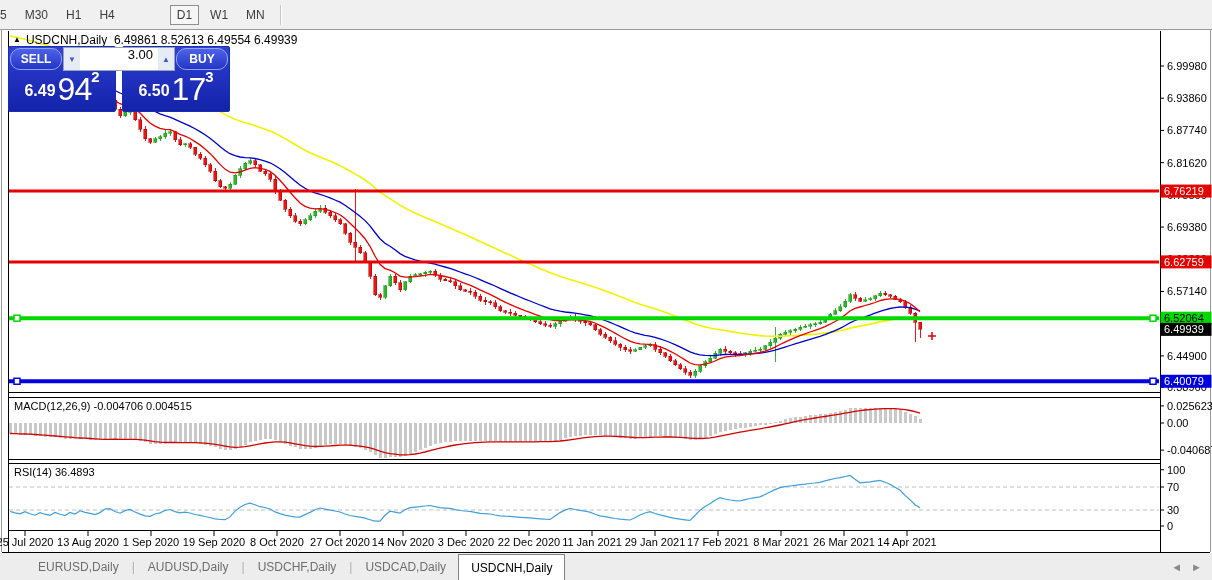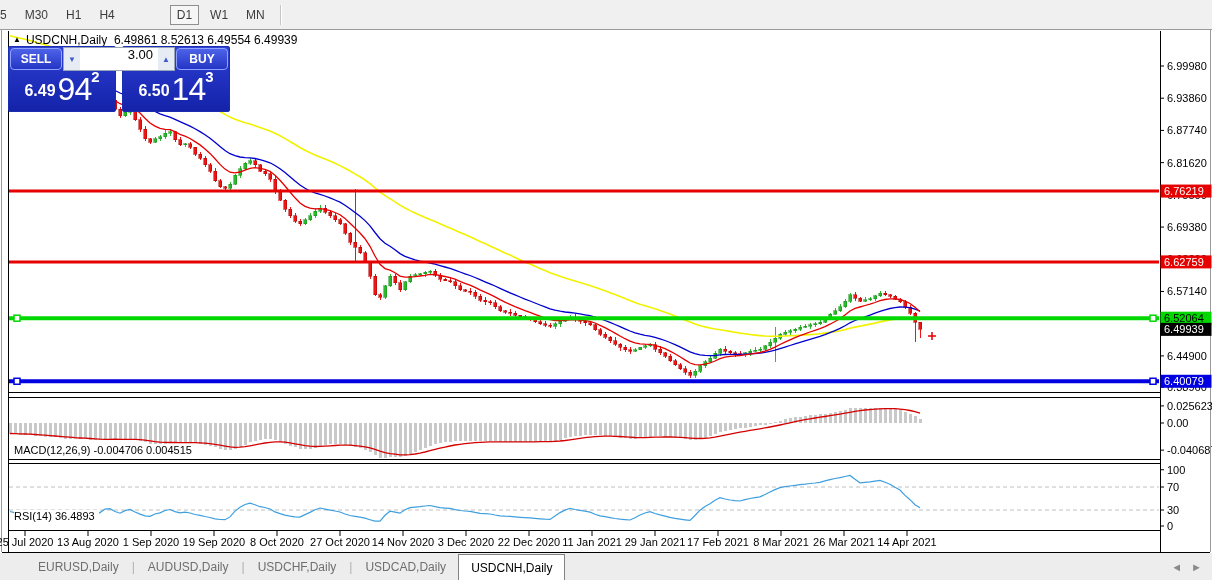--- a/index.html
+++ b/index.html
@@ -13,35 +13,35 @@
   #window{position:absolute;left:0;top:30px;width:1212px;height:550px;background:#ffffff;}
   #chart-svg{position:absolute;left:0;top:0;}
   #chart-title{position:absolute;left:13px;top:3px;font-size:12px;color:#000;z-index:6;white-space:nowrap;}
   #chart-title .tri{font-size:8px;vertical-align:2px;margin-right:5px;}
   
   #trade-panel{position:absolute;left:8px;top:16px;width:222px;height:66px;z-index:7;font-family:"Liberation Sans",sans-serif;}
   .tp-block{position:absolute;top:0;height:66px;border-radius:3px;
     background:linear-gradient(#3243d2 0%,#2232c0 45%,#1322a8 100%);box-shadow:0 0 0 1px #1a2db0 inset;}
   .tp-left{left:0;width:108px;}
   .tp-right{left:114px;width:108px;}
-  .tp-btn{position:absolute;top:2px;width:52px;height:22px;border:1px solid #8fa2ff;border-radius:4px;
+  .tp-btn{position:absolute;top:2px;width:52px;height:22px;border:1px solid #8fa2ff;border-radius:10px;
     background:linear-gradient(#4d63e8,#2335c5);color:#fff;font-weight:bold;font-size:12px;
     font-family:"Liberation Sans",sans-serif;padding:0;line-height:20px;text-align:center;}
   .tp-btn.sell{left:2px;}
   .tp-btn.buy{right:2px;}
   #spinner{position:absolute;left:55px;top:1px;width:112px;height:24px;background:#fff;
     border:1px solid #9aa4b8;display:flex;z-index:9;box-sizing:border-box;}
   .spin-btn{width:16px;height:100%;background:#e7ebf4;border:none;color:#3b5ad0;font-size:8px;padding:0;}
   #vol-input{flex:1;min-width:0;border:none;outline:none;text-align:right;font-size:13px;padding:0 5px 9px 0;
     font-family:"Liberation Sans",sans-serif;color:#000;}
   .tp-price{position:absolute;left:0;right:0;bottom:4px;text-align:center;color:#fff;white-space:nowrap;}
   .tp-price .sm{font-size:16px;font-weight:bold;vertical-align:4px;margin-right:2px;}
   .tp-price .big{font-size:32px;font-weight:normal;letter-spacing:-1px;}
   .tp-price .sup{font-size:15px;font-weight:bold;vertical-align:18px;}
-  #macd-label,#rsi-label{position:absolute;left:14px;font-size:11px;color:#000;z-index:4;background:#fff;padding-right:4px;margin-top:44px;}
+  #macd-label,#rsi-label{position:absolute;left:14px;font-size:11px;color:#000;z-index:4;background:#fff;padding-right:4px;}
   #macd-label{top:370px;}
   #rsi-label{top:436px;}
   
   #tabbar{position:absolute;left:0;top:523px;width:1212px;height:27px;background:#ededed;
     display:flex;align-items:stretch;font-size:12px;color:#6e6e6e;padding-left:26px;box-sizing:border-box;z-index:8;justify-content:space-between;}
   .tab{padding:0 12px;display:flex;align-items:center;}
   .tab.active{background:#fff;border:1px solid #828282;border-bottom:none;color:#000;margin-top:1px;}
   .tab-sep{display:flex;align-items:center;color:#b0b0b0;padding:0 1px;}
   #nav-arrows{margin-left:auto;display:flex;align-items:center;padding-right:10px;color:#8a8a8a;font-size:11px;gap:9px;}
   #nav-arrows span{cursor:default;}
@@ -761,21 +761,21 @@
     <span>6.49861 8.52613 6.49554 6.49939</span>
   </div>
 
   <div id="trade-panel">
     <div class="tp-block tp-left">
       <button class="tp-btn sell">SELL</button>
       <div class="tp-price"><span class="sm">6.49</span><span class="big">94</span><span class="sup">2</span></div>
     </div>
     <div class="tp-block tp-right">
       <button class="tp-btn buy">BUY</button>
-      <div class="tp-price"><span class="sm">6.50</span><span class="big">14</span><span class="sup">3</span></div>
+      <div class="tp-price"><span class="sm">6.50</span><span class="big">17</span><span class="sup">3</span></div>
     </div>
     <div id="spinner">
       <button class="spin-btn">▼</button>
       <input id="vol-input" value="3.00" style="">
       <button class="spin-btn">▲</button>
     </div>
   </div>
 
   <div id="macd-label">MACD(12,26,9) -0.004706 0.004515</div>
   <div id="rsi-label">RSI(14) 36.4893</div>

